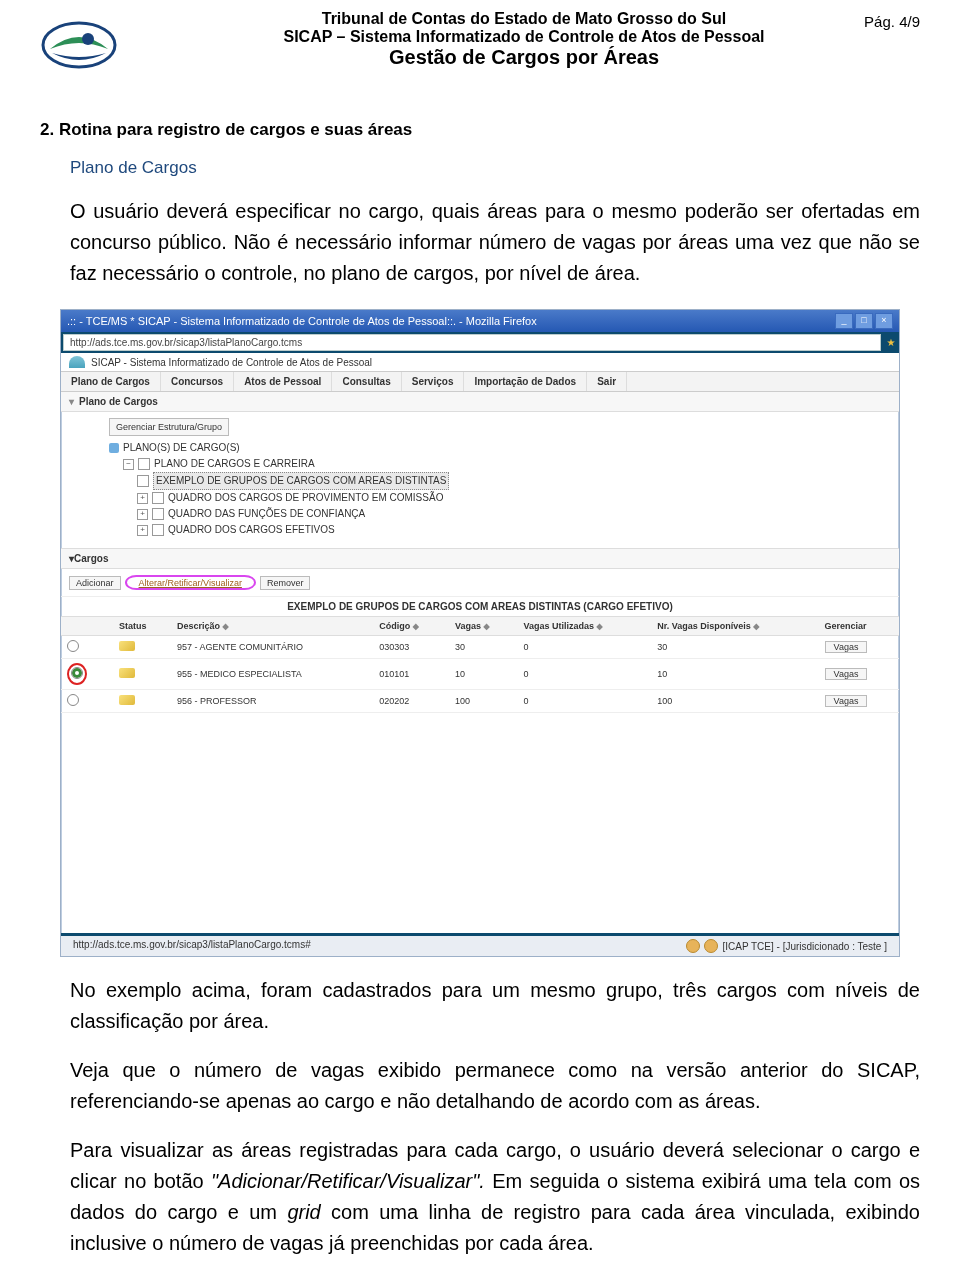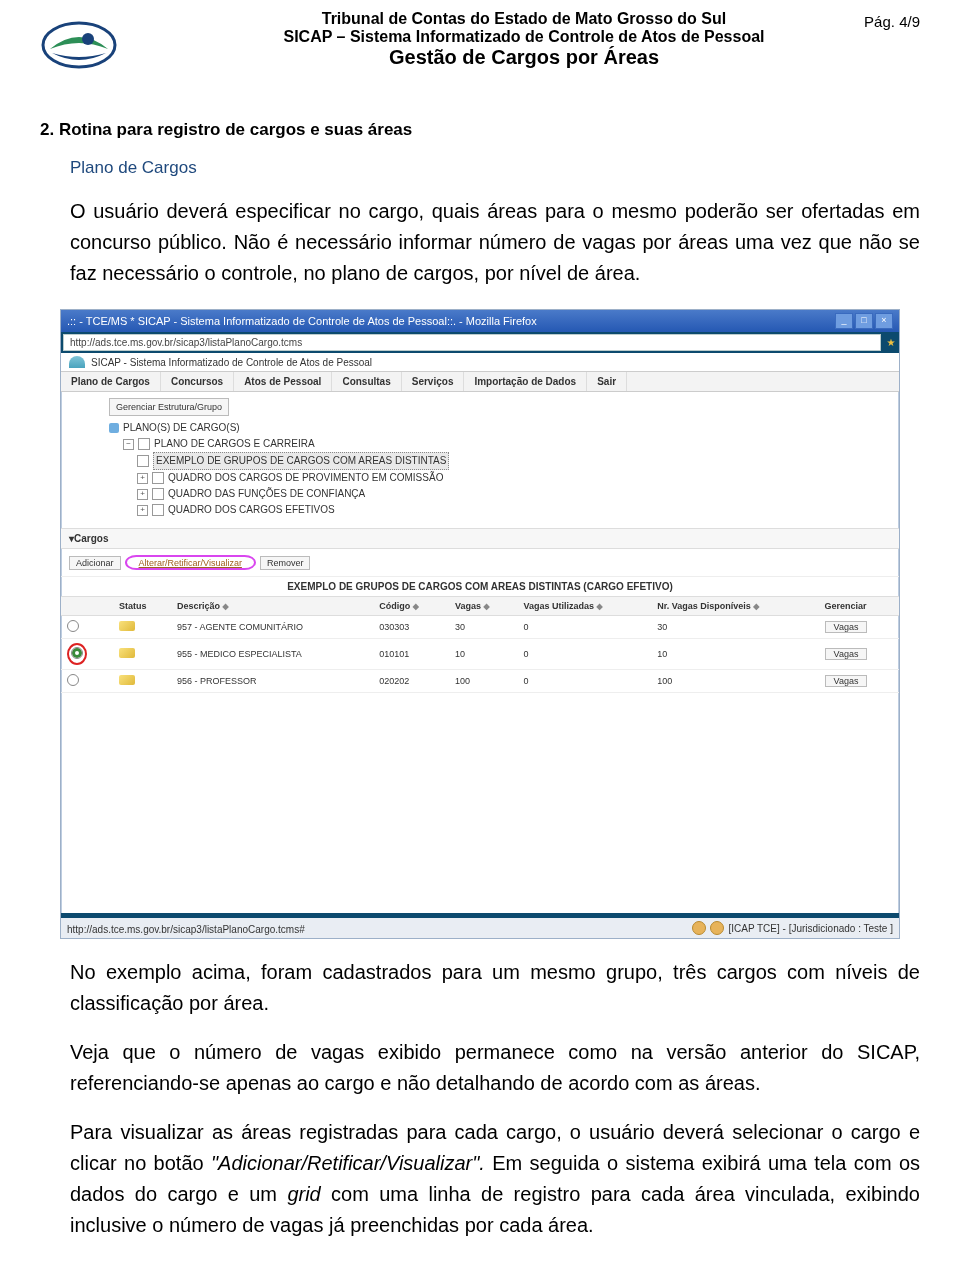--- a/index.html
+++ b/index.html
@@ -46,21 +46,21 @@
   .ss-table-caption{text-align:center;font-weight:bold;padding:4px 0;border-top:1px solid #eee;}
   .ss-table{width:100%;border-collapse:collapse;}
   .ss-table th{background:#f4f4f4;border-top:1px solid #ddd;border-bottom:1px solid #ddd;font-size:9px;padding:4px 6px;text-align:left;}
   .ss-table td{border-bottom:1px solid #eee;font-size:9px;padding:4px 6px;}
   .ss-table .radio{width:10px;height:10px;border:1px solid #888;border-radius:50%;display:inline-block;}
   .ss-table .radio.sel{box-shadow:inset 0 0 0 3px #3a8a3a;}
   .ss-table .circle-hl{display:inline-block;border:2px solid #d22;border-radius:50%;padding:2px;}
   .ss-table .edit-ico{width:16px;height:10px;background:linear-gradient(135deg,#f9e17c,#e0b93a);border-radius:2px;display:inline-block;}
   .ss-table .vagas-btn{border:1px solid #bbb;background:#f6f6f6;padding:0 8px;font-size:9px;}
   .ss-blank{height:220px;}
-  .ss-status{background:#e9edf3;border-top:5px solid #0c4a6e;padding:3px 6px;display:flex;justify-content:space-between;align-items:flex-end;}
+  .ss-status{background:#e9edf3;border-top:3px solid #0c4a6e;padding:3px 12px;display:flex;justify-content:space-between;align-items:flex-start;}
   .ss-status .users{display:flex;align-items:center;gap:4px;}
   .ss-status .u{width:12px;height:12px;border-radius:50%;background:#e7b35a;border:1px solid #b98a30;}
   .sort-arr{color:#888;font-size:8px;}
 </style>
 </head>
 <body>
 
 <div class="page">
 
   <div class="page-num">Pág. 4/9</div>
@@ -104,20 +104,21 @@
     </div>
     <div class="ss-menu">
       <div class="ss-menu-item">Plano de Cargos</div>
       <div class="ss-menu-item">Concursos</div>
       <div class="ss-menu-item">Atos de Pessoal</div>
       <div class="ss-menu-item">Consultas</div>
       <div class="ss-menu-item">Serviços</div>
       <div class="ss-menu-item">Importação de Dados</div>
       <div class="ss-menu-item">Sair</div>
     </div>
+    <div class="ss-panel-head"><span class="chev">▾</span><span>Plano de Cargos</span></div>
     <div class="ss-tree">
       <span class="btn">Gerenciar Estrutura/Grupo</span>
       <div class="node">
           <span class="ico-people"></span>
           <span>PLANO(S) DE CARGO(S)</span>
         </div>
       <div class="node lvl1">
           <span class="plus">−</span>
           <span class="ico-doc"></span>
           <span>PLANO DE CARGOS E CARREIRA</span>

